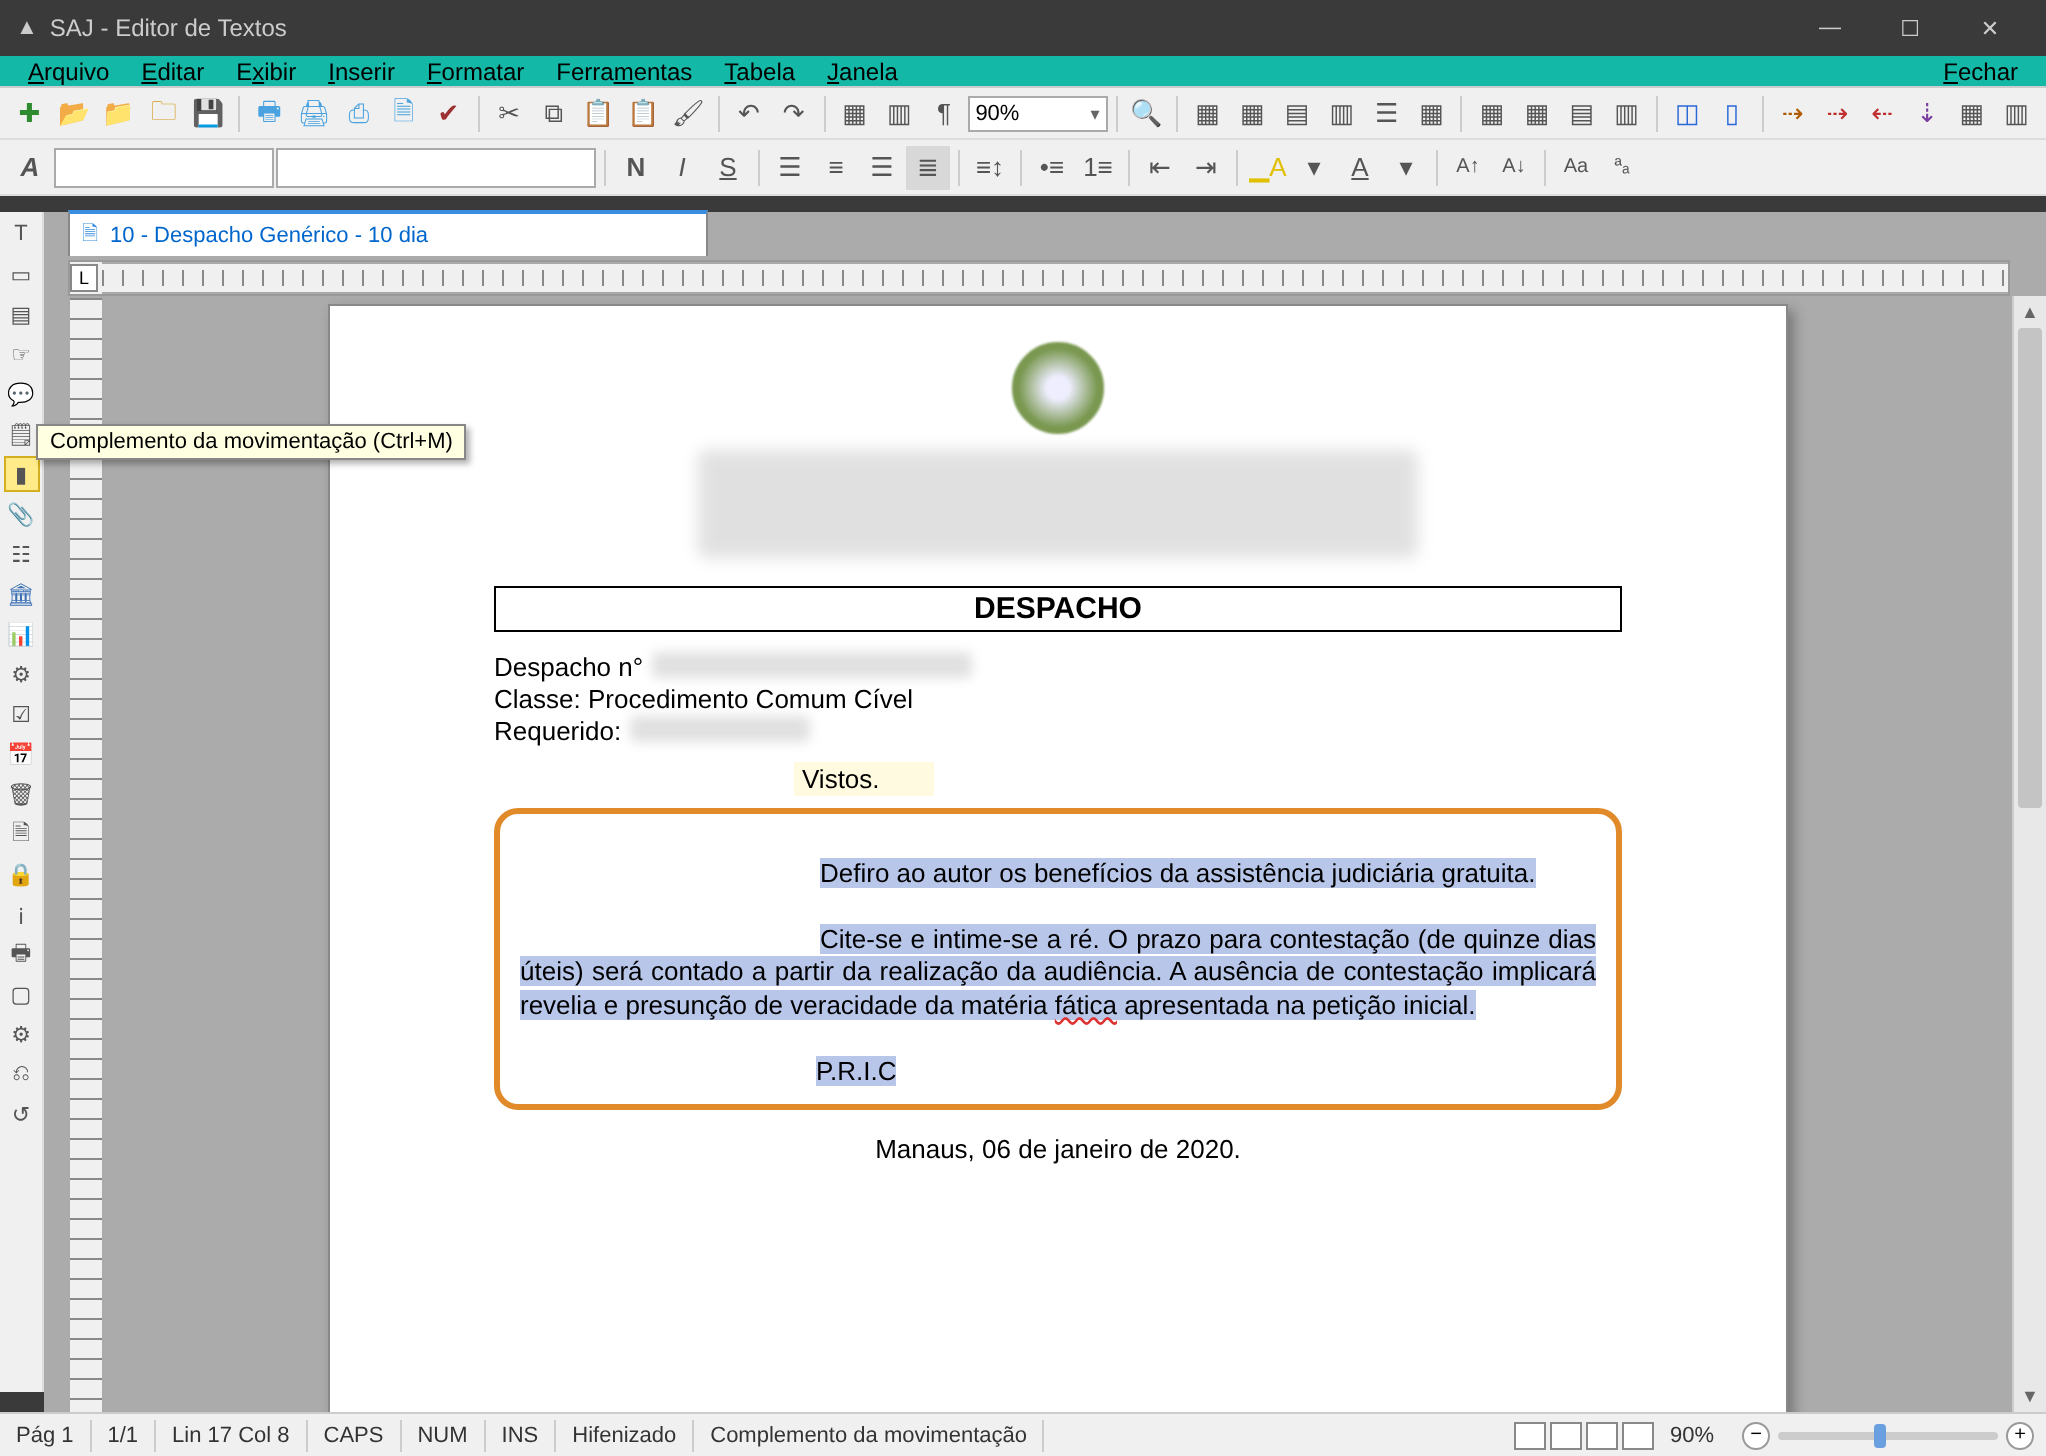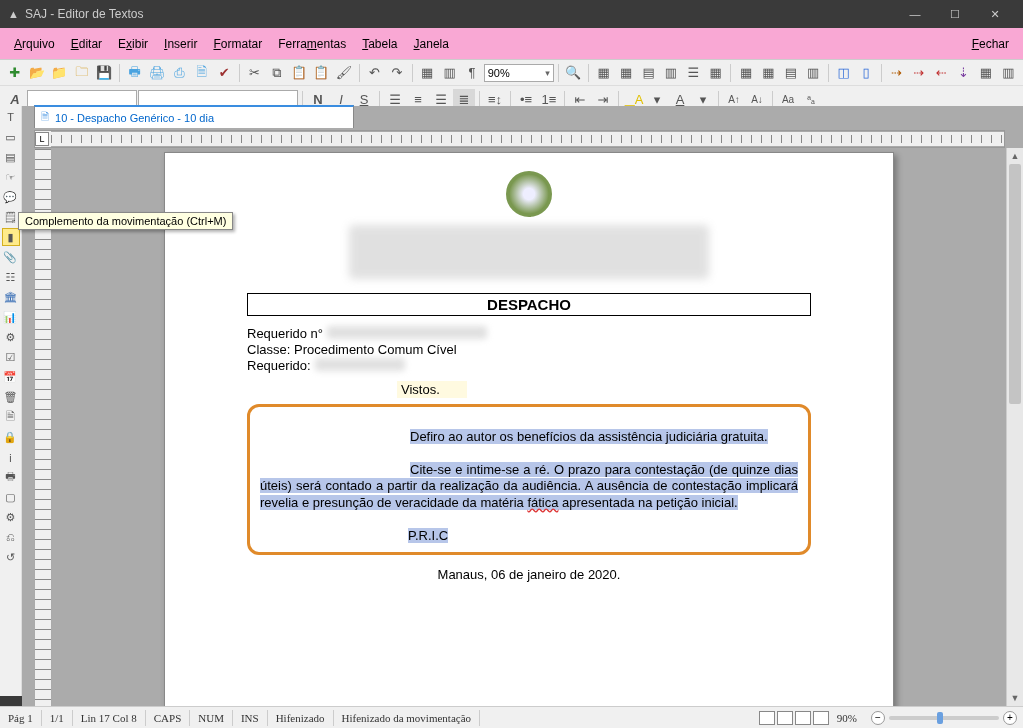--- a/index.html
+++ b/index.html
@@ -5,21 +5,21 @@
 * { box-sizing: border-box; margin: 0; padding: 0; font-family: "Segoe UI", Tahoma, sans-serif; }
 body { width: 1023px; height: 728px; background: #3a3a3a; overflow: hidden; position: relative; }
 
 
 .titlebar { height: 28px; background: #3a3a3a; color: #ccc; display: flex; align-items: center; padding: 0 8px; font-size: 12px; }
 .titlebar .icon { margin-right: 6px; font-size: 11px; }
 .titlebar .spacer { flex: 1; }
 .titlebar .winbtn { width: 40px; height: 28px; display: flex; align-items: center; justify-content: center; color: #ccc; font-size: 11px; }
 
 
-.menubar { height: 32px; background: #f9a8d4; display: flex; align-items: center; font-size: 12px; padding: 0 6px; border-bottom: 1px solid #ccc; }
+.menubar { height: 16px; background: #14b8a6; display: flex; align-items: center; font-size: 12px; padding: 0 6px; border-bottom: 1px solid #ccc; }
 .menubar .menu { padding: 2px 8px; cursor: default; }
 .menubar .menu u { text-decoration: underline; }
 .menubar .spacer { flex: 1; }
 
 
 .toolbar { height: 26px; background: #f0f0f0; display: flex; align-items: center; padding: 0 4px; gap: 1px; border-bottom: 1px solid #ddd; }
 .toolbar.row2 { height: 28px; }
 .tbtn { width: 22px; height: 22px; display: flex; align-items: center; justify-content: center; font-size: 13px; color: #555; border: 1px solid transparent; }
 .tsep { width: 1px; height: 18px; background: #ccc; margin: 0 3px; }
 .tcombo { height: 20px; font-size: 11px; border: 1px solid #aaa; background: #fff; padding: 0 2px; }
@@ -65,21 +65,21 @@
 .date-footer { text-align: center; margin-top: 12px; font-size:13px; }
 
 
 .vscroll { position: absolute; right: 0; top: 0; bottom: 0; width: 17px; background: #e8e8e8; border-left: 1px solid #ccc; }
 .vscroll .thumb { position: absolute; left: 2px; right: 2px; top: 16px; height: 240px; background: #c4c4c4; border-radius: 2px; }
 .vscroll .arrow { height:16px; display:flex; align-items:center; justify-content:center; font-size:9px; color:#666; }
 .vscroll .arrow.down { position:absolute; bottom:0; left:0; right:0;}
 
 
 .statusbar { position: absolute; left:0; right:0; bottom:0; height:22px; background:#f0f0f0; border-top:1px solid #ccc; display:flex; align-items:center; font-size:11px; }
-.statusbar .cell { padding: 2px 8px; border-right: 1px solid #ccc; color:#333; white-space:nowrap;font-family:Liberation Serif, serif; }
+.statusbar .cell { padding: 2px 8px; border-right: 1px solid #ccc; color:#333; white-space:nowrap; }
 .statusbar .spacer { flex:1; }
 .statusbar .zctl { display:flex; align-items:center; gap:4px; padding:0 6px; }
 .statusbar .zbtn { width:14px; height:14px; border:1px solid #999; border-radius:50%; display:flex; align-items:center; justify-content:center; font-size:10px; background:#fff; }
 .statusbar .zslider { width:110px; height:4px; background:#ccc; position:relative; border-radius:2px; }
 .statusbar .zslider .knob { position:absolute; left:44%; top:-4px; width:6px; height:12px; background:#6aa0e0; border-radius:2px; }
 .statusbar .vicon { width:16px; height:14px; border:1px solid #888; margin-left:2px; background:#fff; }
 
 
 .tooltip { position:absolute; left:18px; top:212px; background:#ffffe1; border:1px solid #888; padding:2px 6px; font-size:11px; z-index:50; box-shadow: 2px 2px 3px rgba(0,0,0,0.3); }
 </style>
@@ -233,21 +233,21 @@
     <div class="rbox">L</div>
     <div class="marks"></div>
   </div>
   <div class="scrollarea">
     <div class="vruler"></div>
     <div class="page">
       <div class="logo"></div>
       <div class="header-blur"></div>
       <div class="title-box">DESPACHO</div>
       <div class="field-row">
-          <span class="lbl">Requerido n°</span>
+          <span class="lbl">Despacho n°</span>
           <span class="blur" style="width:160px"></span>
         </div>
       <div class="field-row"><span class="lbl">Classe:</span>&nbsp;<span>Procedimento Comum Cível</span></div>
       <div class="field-row">
           <span class="lbl">Requerido:</span>
           <span class="blur" style="width:90px"></span>
         </div>
       <div class="vistos">Vistos.</div>
       <div class="body-hl">
         <p class="indent"><span class="sel">Defiro ao autor os benefícios da assistência judiciária gratuita.</span></p>
@@ -267,21 +267,21 @@
 <div class="tooltip">Complemento da movimentação (Ctrl+M)</div>
 
 <div class="statusbar">
   <div class="cell">Pág 1</div>
   <div class="cell">1/1</div>
   <div class="cell">Lin 17  Col 8</div>
   <div class="cell">CAPS</div>
   <div class="cell">NUM</div>
   <div class="cell">INS</div>
   <div class="cell">Hifenizado</div>
-  <div class="cell">Hifenizado da movimentação</div>
+  <div class="cell">Complemento da movimentação</div>
   <div class="spacer"></div>
   <div class="vicon"></div>
   <div class="vicon"></div>
   <div class="vicon"></div>
   <div class="vicon"></div>
   <div class="cell" style="border:none">90%</div>
   <div class="zctl">
     <div class="zbtn">−</div>
     <div class="zslider">
         <div class="knob"></div>

